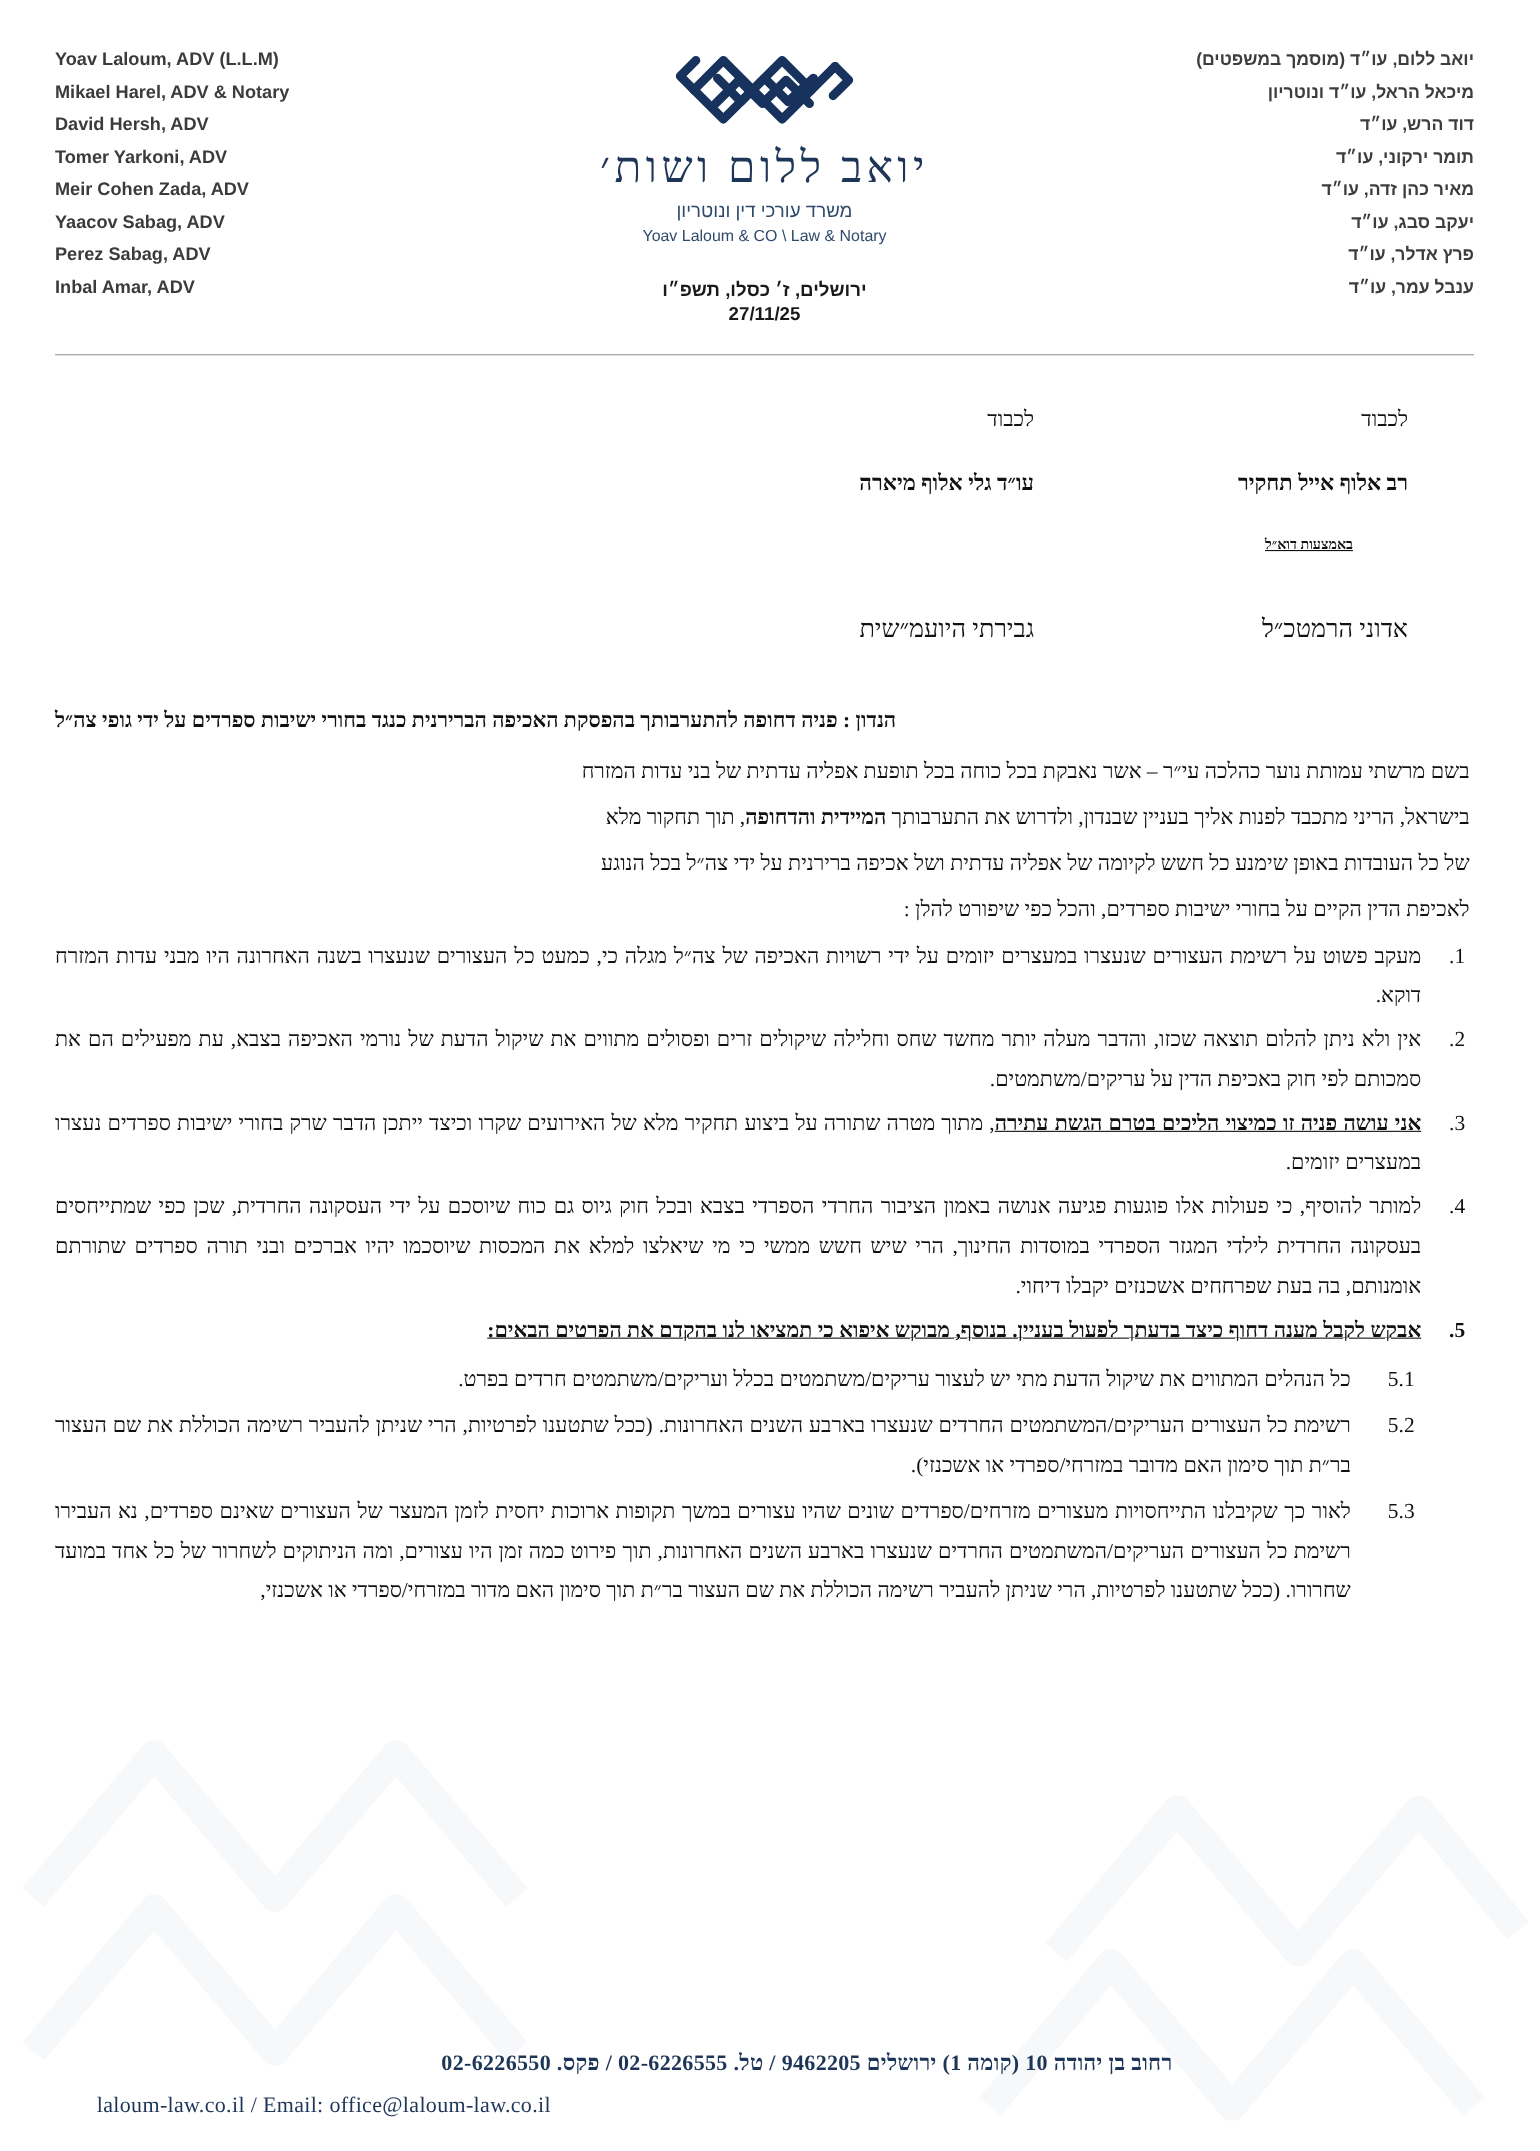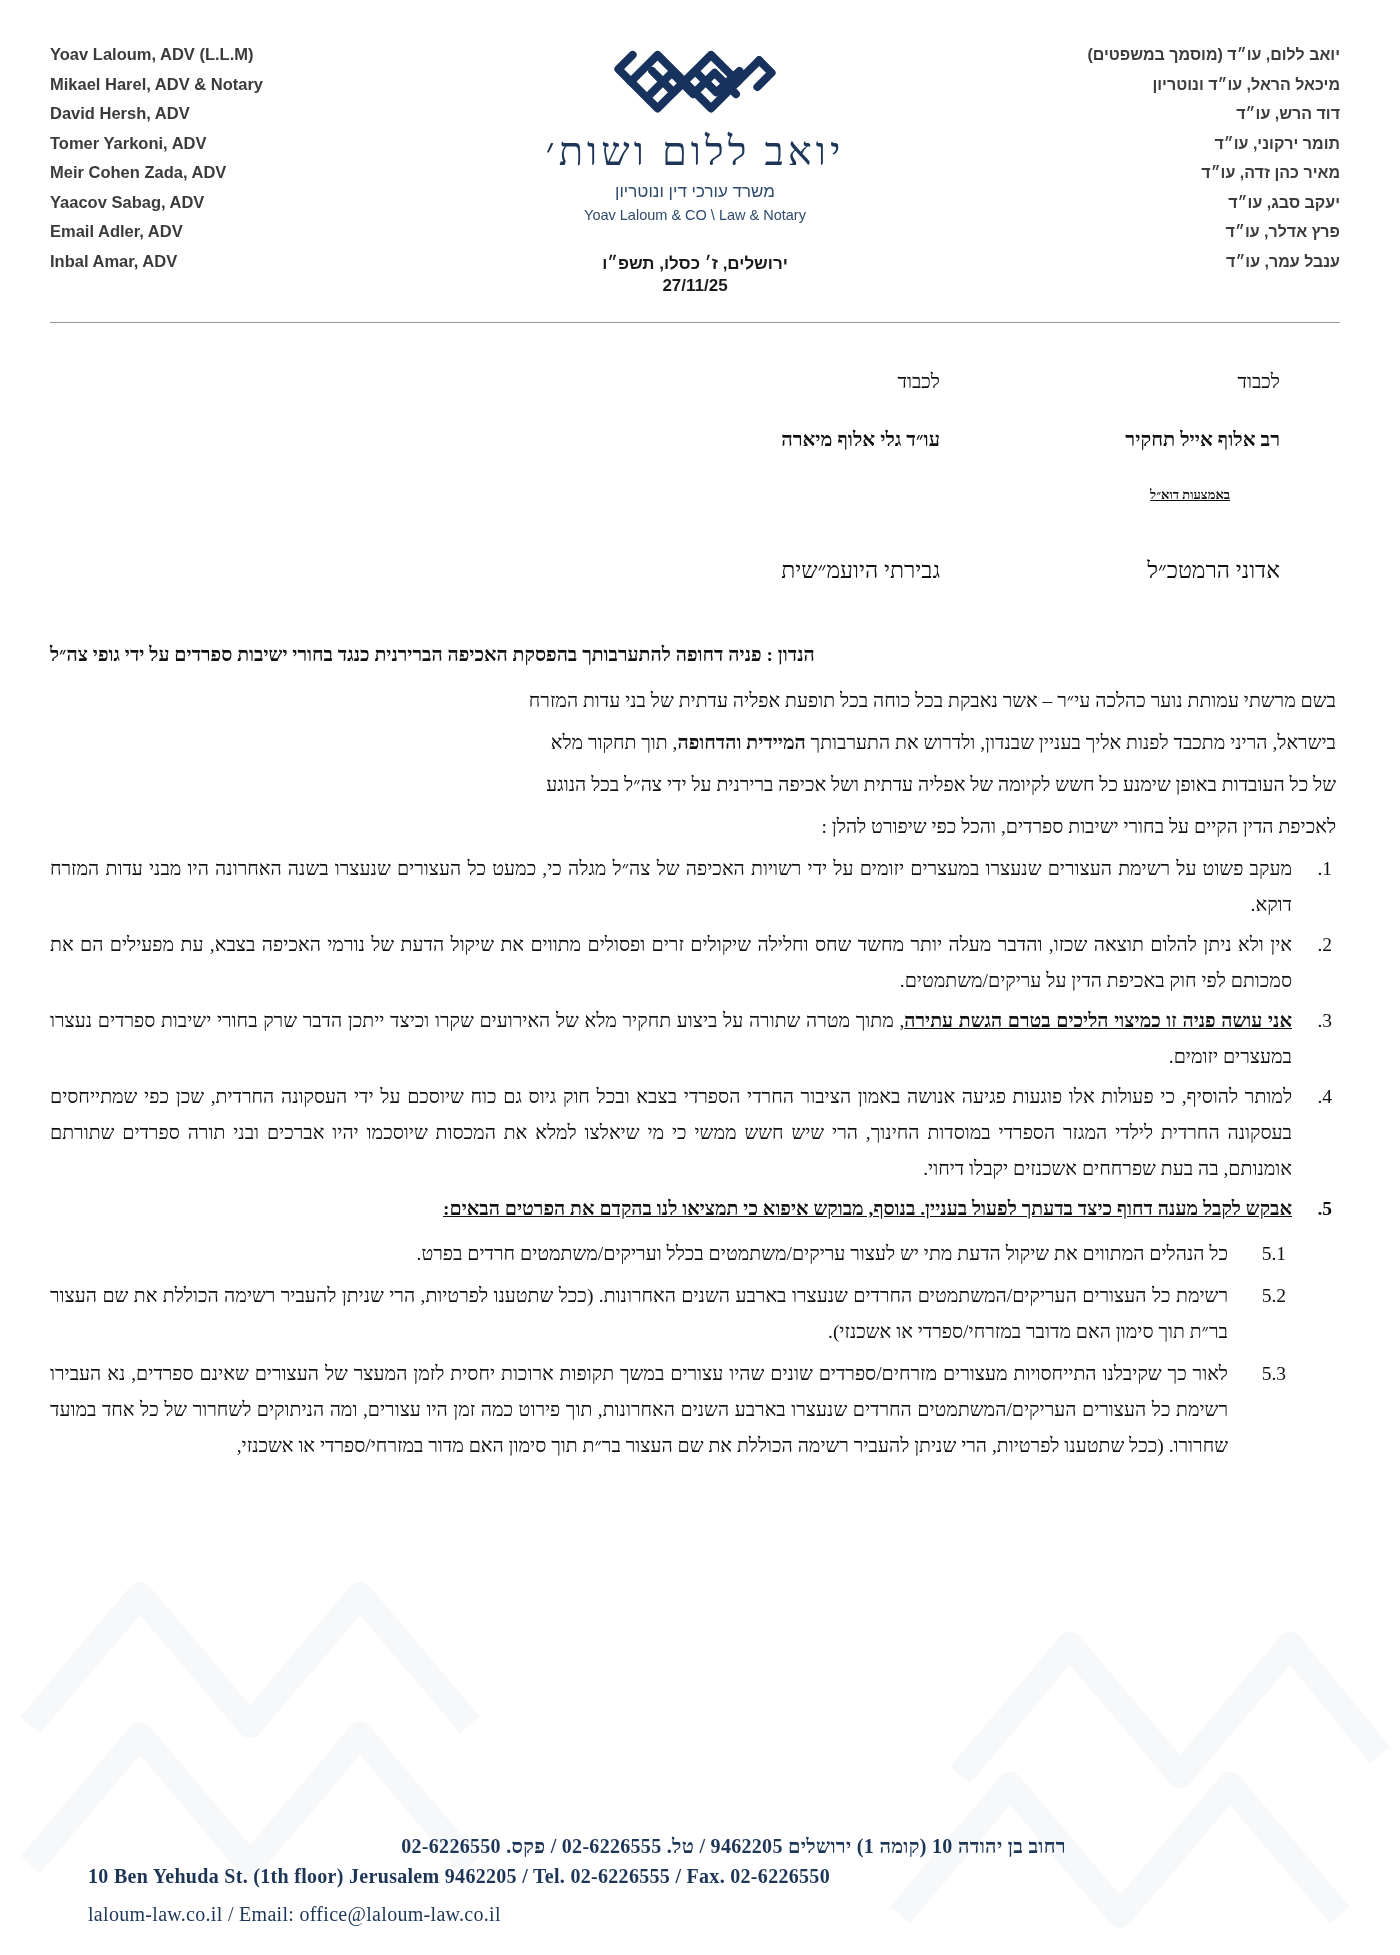--- a/index.html
+++ b/index.html
@@ -258,21 +258,21 @@
 
   <div class="header">
 
     <div class="names-col left">
       <div class="name-line">Yoav Laloum,  ADV (L.L.M)</div>
       <div class="name-line">Mikael Harel, ADV &amp; Notary</div>
       <div class="name-line">David Hersh, ADV</div>
       <div class="name-line">Tomer Yarkoni, ADV</div>
       <div class="name-line">Meir Cohen Zada, ADV</div>
       <div class="name-line">Yaacov Sabag, ADV</div>
-      <div class="name-line">Email Adler, ADV</div>
+      <div class="name-line">Perez Sabag, ADV</div>
       <div class="name-line">Inbal Amar, ADV</div>
     </div>
 
     <div class="logo-block">
       <div class="logo-mark">
         <svg viewBox="0 0 200 110" xmlns="http://www.w3.org/2000/svg">
           <g fill="none" stroke="#17325c" stroke-width="9" stroke-linecap="round" stroke-linejoin="round">
             <path d="M28 58 L58 28 L88 58 L118 28 L148 58 L172 34"></path>
             <path d="M28 58 L58 88 L88 58 L118 88 L148 58"></path>
             <path d="M50 72 L74 48 L98 72 L122 48 L146 72"></path>
@@ -345,15 +345,14 @@
           <li><span>לאור כך שקיבלנו התייחסויות מעצורים מזרחים/ספרדים שונים שהיו עצורים במשך תקופות ארוכות יחסית לזמן המעצר של העצורים שאינם ספרדים, נא העבירו רשימת כל העצורים העריקים/המשתמטים החרדים שנעצרו בארבע השנים האחרונות, תוך פירוט כמה זמן היו עצורים, ומה הניתוקים לשחרור של כל אחד במועד שחרורו. (ככל שתטענו לפרטיות, הרי שניתן להעביר רשימה הכוללת את שם העצור בר״ת תוך סימון האם מדור במזרחי/ספרדי או אשכנזי,</span></li>
         </ol>
       </li>
     </ol>
 
   </div>
 </div>
 
 <div class="footer">
   <div class="footer-line he">רחוב בן יהודה 10 (קומה 1) ירושלים 9462205 / טל. 02-6226555 / פקס. 02-6226550</div>
-  <div class="footer-line en">10 Ben Yehuda St. (1th floor) Jerusalem 9462205 /  Tel. 02-6226555 /  Fax. 02-6226550</div>
   <div class="footer-line web">laloum-law.co.il / Email: office@laloum-law.co.il</div>
 </div>
 
 </body></html>

